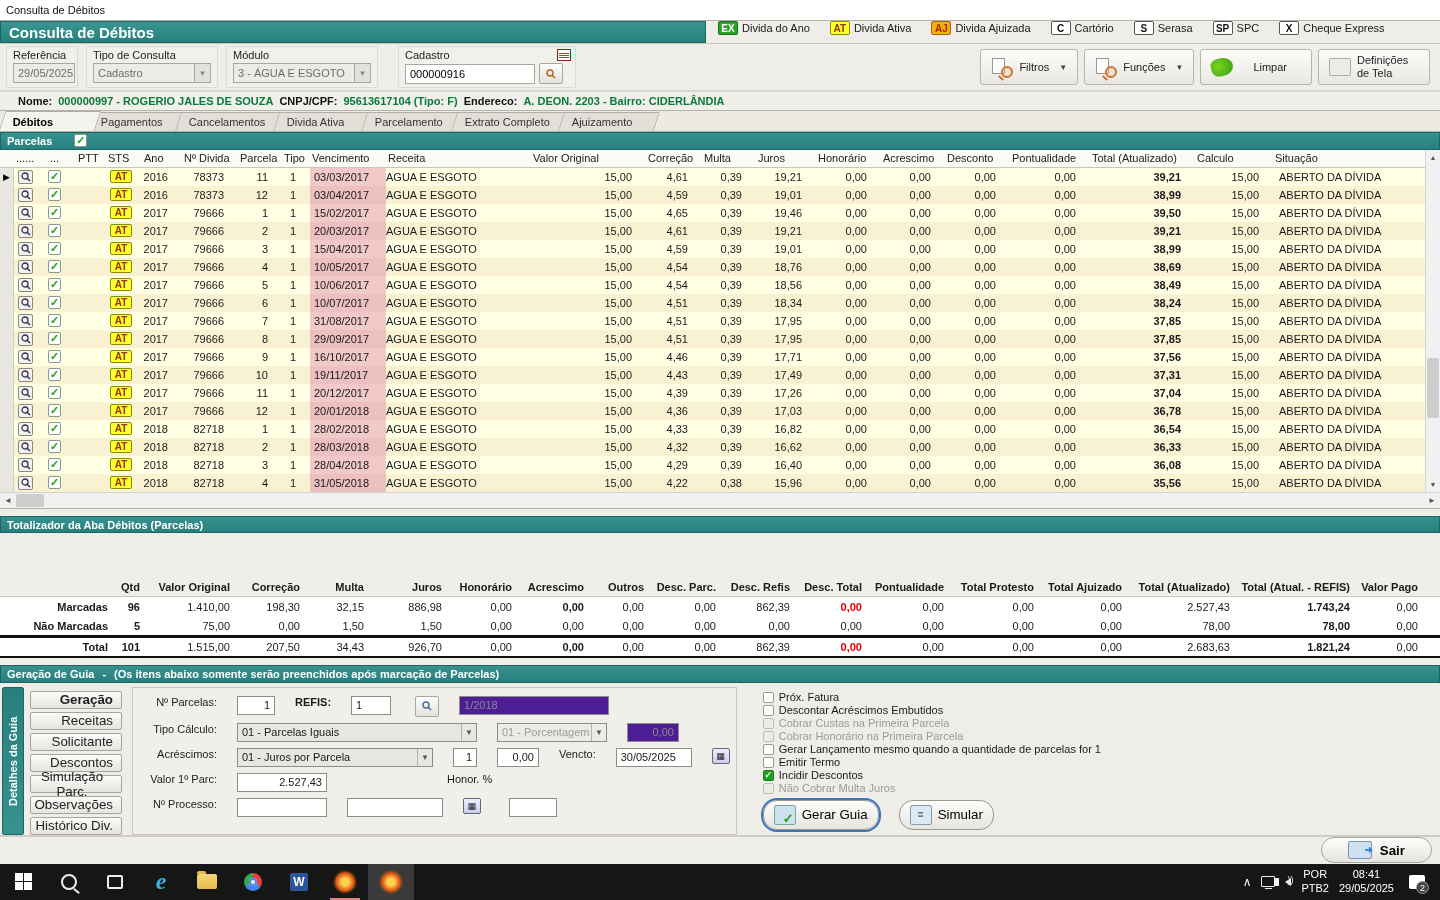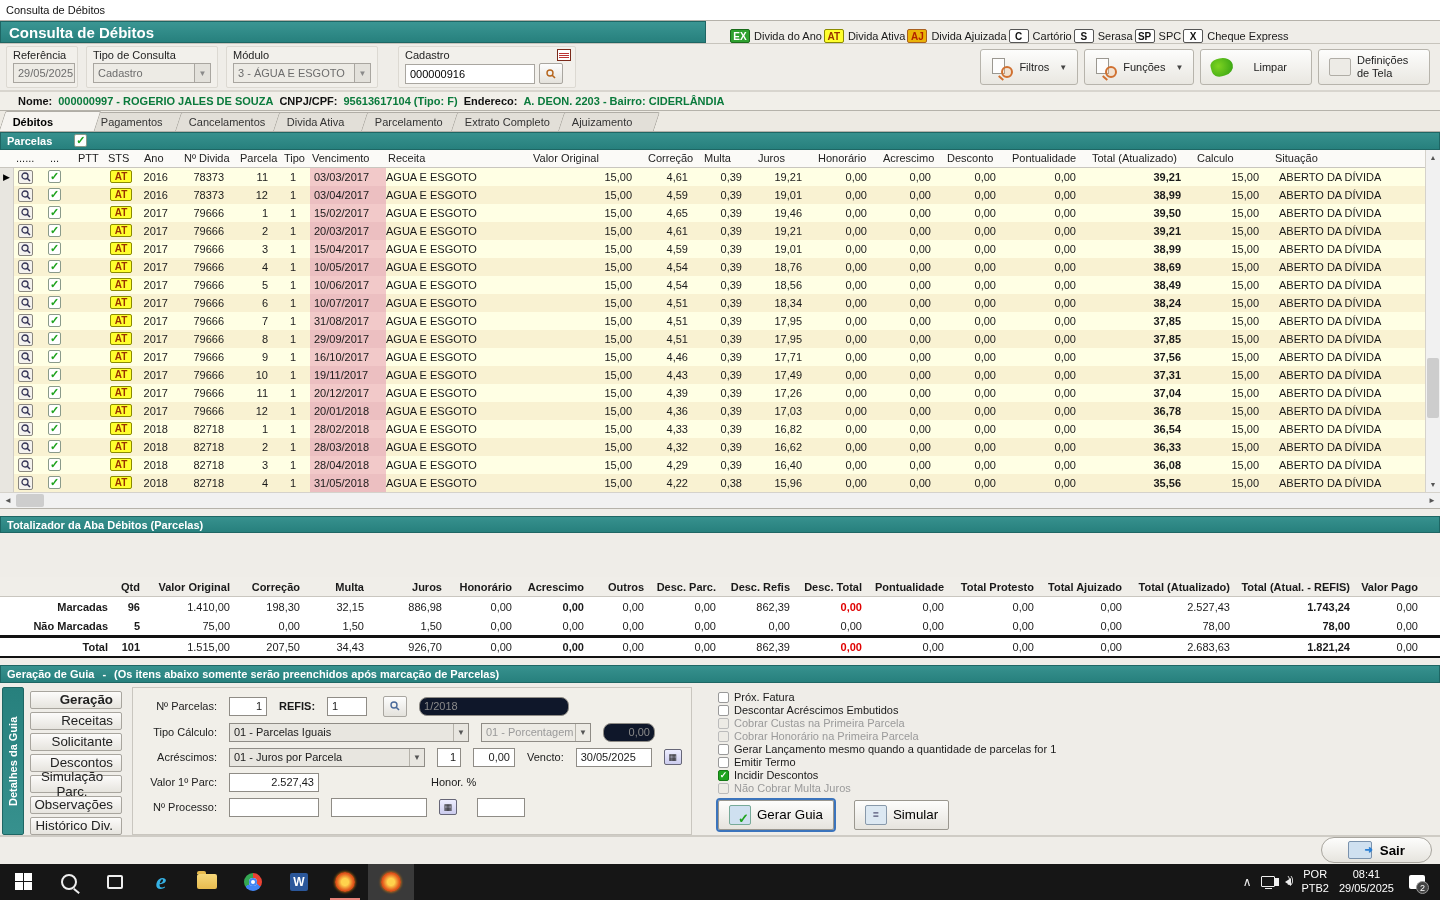--- a/index.html
+++ b/index.html
@@ -6,21 +6,21 @@
   html,body { width:1440px; height:900px; overflow:hidden; }
   body { font-family:"Liberation Sans", sans-serif; font-size:11px; background:#EFEDE8; color:#1a1a1a; }
   .app { width:1440px; height:900px; display:flex; flex-direction:column; background:#EFEDE8; }
 
   
   .win-title { height:22px; background:#fff; border-bottom:1px solid #b5b2aa; display:flex; align-items:center; padding-left:6px; font-size:11px; color:#111; }
 
   
   .app-bar { height:24px; display:flex; align-items:stretch; background:#EFEDE8; border-bottom:1px solid #c7c4bc; }
   .app-bar .teal { width:706px; background:linear-gradient(#3a9693,#27807d); color:#fff; font-size:15px; font-weight:bold; display:flex; align-items:center; padding-left:8px; border:1px solid #1e6664; }
-  .legend { flex:1; display:flex; align-items:flex-end; gap:2px; padding-left:24px; }
+  .legend { flex:1; display:flex; align-items:flex-start; gap:20px; padding-left:12px; }
   .lg-item { display:flex; align-items:center; gap:4px; }
   .lg-badge { min-width:20px; height:14px; padding:0 2px; display:flex; align-items:center; justify-content:center; font-weight:bold; font-size:10px; border:1px solid #555; border-radius:2px; background:#fff; }
 
   
   .filter-row { height:48px; display:flex; align-items:center; padding:4px 6px; gap:8px; background:#EFEDE8; border-bottom:2px solid #d8d5ce; }
   .fgroup { background:#F2F0EB; border:1px solid #dcd9d2; border-radius:2px; padding:2px 6px 4px 6px; position:relative; height:42px; }
   .fgroup .flabel { font-size:11px; color:#222; margin-bottom:2px; }
   .finput { height:20px; border:1px solid #a9a6a0; background:#EDEBE5; color:#6d6d6d; padding:0 4px; display:flex; align-items:center; font-size:11px; }
   .finput.white { background:#fff; color:#000; }
   .fselect { display:flex; align-items:center; }
@@ -94,37 +94,37 @@
   .tot-row .red { color:#e00000; font-weight:bold; }
   .tot-row .b { font-weight:bold; }
 
   
   .guia-body { flex:1; display:flex; background:#EFEDE8; padding-top:4px; position:relative; }
   .guia-vert { width:22px; margin-left:2px; background:linear-gradient(#37918e,#27807d); border:1px solid #1e6664; color:#fff; font-weight:bold; display:flex; align-items:center; justify-content:center; writing-mode:vertical-rl; transform:rotate(180deg); font-size:11px; border-radius:2px; }
   .guia-btns { width:104px; display:flex; flex-direction:column; gap:3px; padding:4px 6px 0 6px; }
   .gbtn { height:18px; background:linear-gradient(#FCFBFA,#E6E4DE); border:1px solid #a8a59e; border-radius:2px; display:flex; align-items:center; justify-content:flex-end; padding-right:8px; color:#222; }
   .gbtn.active { font-weight:bold; }
   .guia-form { flex:0 0 560px; border:1px solid #c9c6bf; background:#F1EFE9; margin-left:4px; padding:8px 6px 6px 4px; display:flex; flex-direction:column; gap:6px; }
-  .frow { display:flex; align-items:center; gap:12px; }
+  .frow { display:flex; align-items:flex-start; gap:20px; }
   .frow .lab { width:80px; text-align:right; color:#222; }
   .inp { height:19px; border:1px solid #8f8c86; background:#fff; display:flex; align-items:center; padding:0 4px; }
   .inp.num { justify-content:flex-end; }
-  .inp.dis { background:#0f172a; color:#8a8a8a;border-radius:8px; }
+  .inp.dis { background:#4c1d95; color:#8a8a8a; }
   .sel { height:19px; border:1px solid #8f8c86; background:#E8E6E0; display:flex; align-items:center; justify-content:space-between; padding-left:4px; }
   .sel .sarr { width:15px; height:100%; display:flex; align-items:center; justify-content:center; color:#555; font-size:8px; border-left:1px solid #b5b2aa; }
   .sel.dis { color:#9a9a9a; background:#EDEBE5; }
   .mini-ic { width:18px; height:16px; background:linear-gradient(#eef,#cce); border:1px solid #667; border-radius:2px; display:flex; align-items:center; justify-content:center; font-size:9px; }
   .guia-checks { flex:1; padding:4px 0 0 26px; display:flex; flex-direction:column; gap:1px; }
   .chk-line { display:flex; align-items:center; gap:5px; height:13px; }
   .cbx { width:11px; height:11px; border:1px solid #999; background:#fff; border-radius:2px; display:flex; align-items:center; justify-content:center; font-size:9px; }
   .cbx.on { background:#1fa31f; color:#fff; border-color:#157a15; font-weight:bold; }
   .cbx.dis { background:#EDEBE5; border-color:#bbb; }
   .chk-line.dis span.txt { color:#9a9a9a; }
   .guia-actions { display:flex; gap:20px; margin-top:4px; }
-  .abtn { height:30px; min-width:88px; background:linear-gradient(#FDFDFC,#E6E4DE); border:1px solid #9a978f; border-radius:2px; display:flex; align-items:center; gap:6px; padding:0 10px; }
+  .abtn { height:30px; min-width:88px; background:linear-gradient(#FDFDFC,#E6E4DE); border:1px solid #9a978f; border-radius:14px; display:flex; align-items:center; gap:6px; padding:0 10px; }
   .abtn.focus { outline:2px solid #3B74BC; }
   .ic-gear-check { width:22px; height:20px; background:#cfe0f0; border:1px solid #7a9; border-radius:2px; position:relative; }
   .ic-gear-check::after { content:"✓"; position:absolute; right:1px; bottom:-2px; color:#1fa31f; font-weight:bold; font-size:13px; }
   .ic-sim { width:22px; height:20px; background:#dce8f2; border:1px solid #89a; border-radius:2px; font-size:8px; display:flex; align-items:center; justify-content:center; color:#557; }
 
   
   .footer { height:30px; background:#EFEDE8; border-top:2px solid #cfccc5; display:flex; align-items:center; justify-content:flex-end; padding-right:8px; }
   .sair-btn { height:26px; display:flex; align-items:center; gap:8px; padding:0 26px; background:linear-gradient(#FDFDFC,#E6E4DE); border:1px solid #a8a59e; border-radius:13px; font-weight:bold; }
   .ic-exit { width:24px; height:18px; background:#cfe0f0; border:1px solid #7a92ad; border-radius:2px; position:relative; }
   .ic-exit::after { content:"➜"; position:absolute; right:-2px; top:2px; color:#2a7fd4; font-size:10px; }

